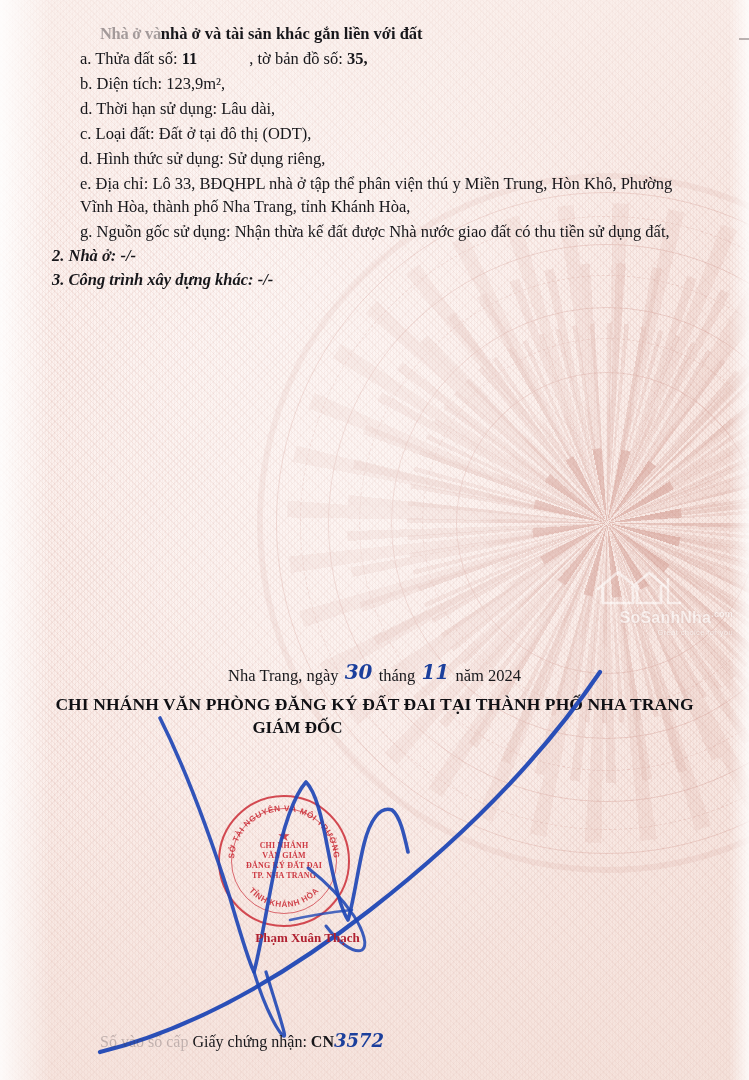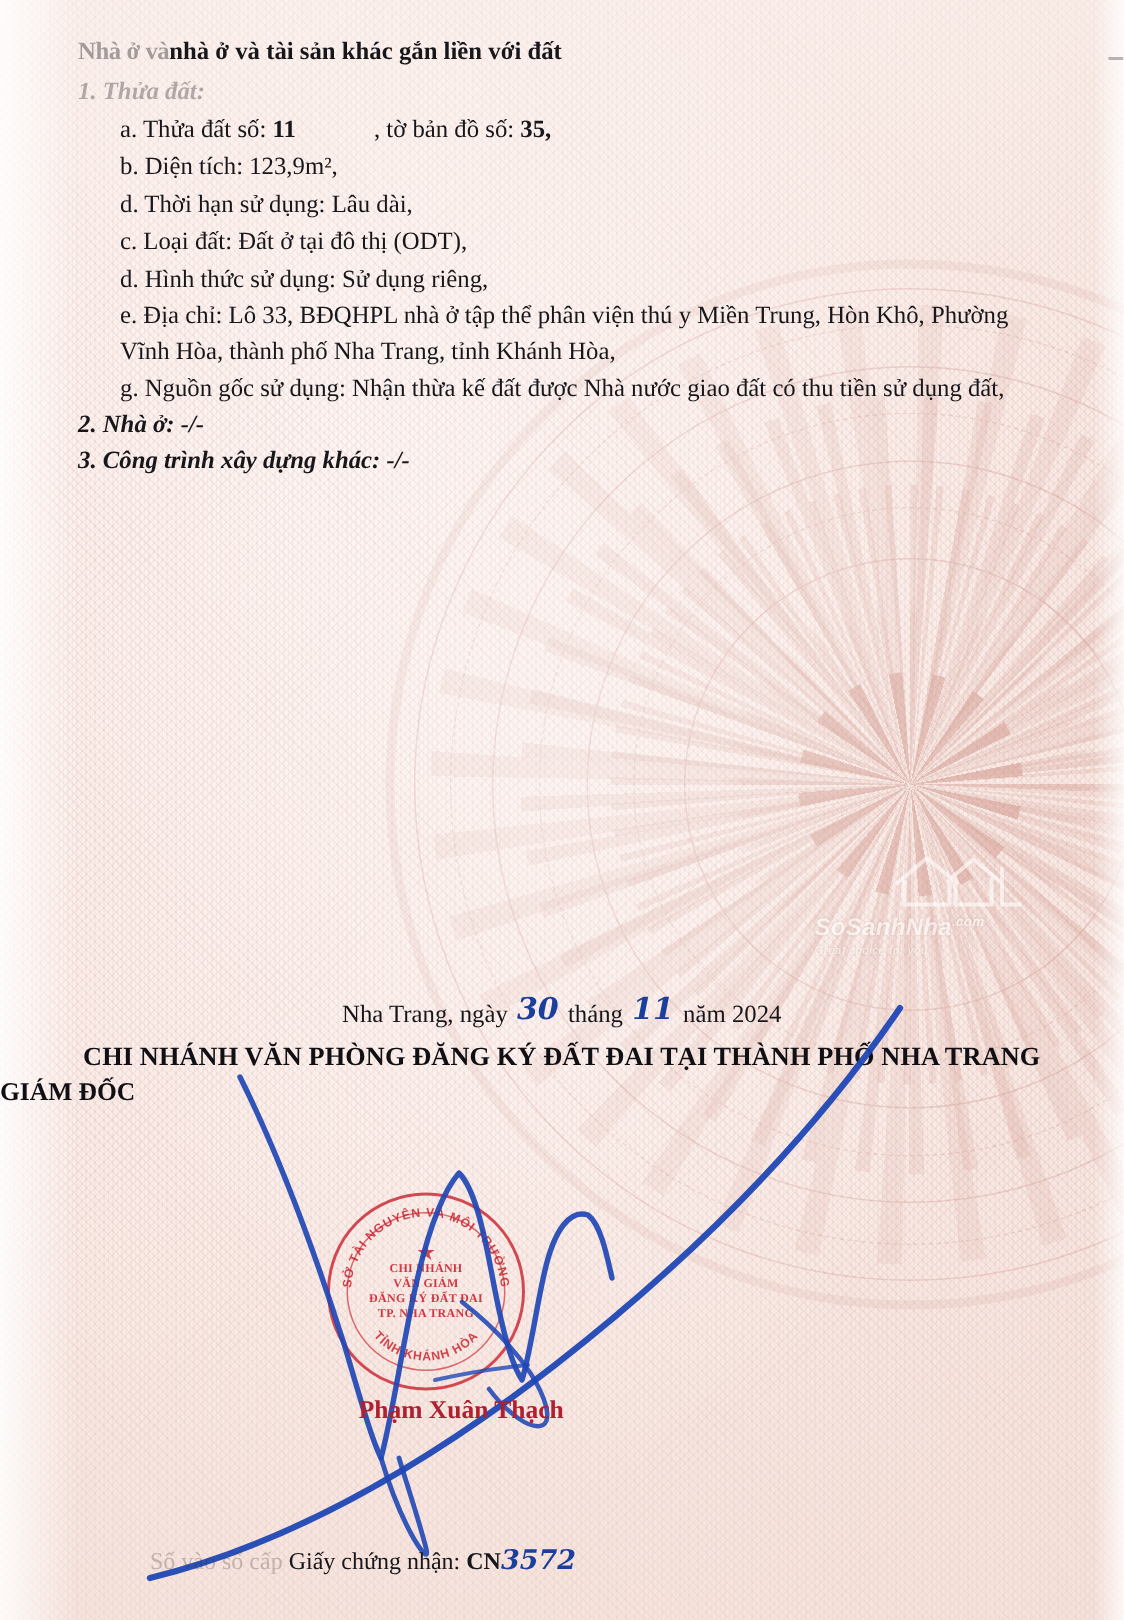--- a/index.html
+++ b/index.html
@@ -130,20 +130,21 @@
     line-height: 1.45;
   }
   .hdr-line {
     font-weight: bold;
     font-size: 16.5px;
     white-space: nowrap;
   }
   .hdr-faded {
     color: rgba(60,55,60,0.45);
     letter-spacing: -0.3px;
+    margin-left: 48px;
   }
   .sec-title {
     font-style: italic;
     font-weight: bold;
     margin-top: 3px;
   }
   .sec-title .faded {
     color: rgba(70,62,68,0.40);
   }
   .item {
@@ -191,21 +192,21 @@
     font-weight: bold;
     font-size: 17.5px;
     letter-spacing: 0.1px;
     color: #101014;
   }
   .office-sub {
     position: absolute;
     left: 0;
     top: 718px;
     width: 595px;
-    text-align: left;
+    text-align: center;
     font-weight: bold;
     font-size: 17px;
     color: #101014;
   }
 
   
   .seal {
     position: absolute;
     left: 218px;
     top: 795px;
@@ -262,21 +263,21 @@
     height: 440px;
     pointer-events: none;
   }
   .signer {
     position: absolute;
     left: 0;
     top: 930px;
     width: 615px;
     text-align: center;
     color: #b02030;
-    font-size: 17px;
+    font-size: 13px;
     font-weight: bold;
   }
 
   
   .footer {
     position: absolute;
     left: 100px;
     top: 1030px;
     width: 600px;
     font-size: 16px;
@@ -293,24 +294,23 @@
     color: #1b3f9c;
     font-size: 18px;
   }
 
   
   .watermark {
     position: absolute;
     right: 16px;
     top: 565px;
     width: 190px;
-    text-align: left;
+    text-align: right;
     opacity: 0.62;
     pointer-events: none;
-    font-style: italic;
   }
   .wm-house { display: block; margin: 0 auto 2px auto; }
   .wm-title {
     font-family: "Liberation Sans", sans-serif;
     font-size: 16px;
     font-weight: bold;
     color: #ffffff;
     text-shadow: 0 0 2px rgba(180,140,132,0.65);
     letter-spacing: 0.2px;
   }
@@ -363,24 +363,20 @@
   <div class="corner-tick"></div>
 
   <div class="content">
 
     <div class="doc-text">
 
       <div class="hdr-line">
         <span class="hdr-faded">Nhà ở và</span><span>nhà ở và tài sản khác gắn liền với đất</span>
       </div>
 
-      <div class="sec-title">
-        <span class="faded">1.</span>
-        <span class="faded">Thửa đất:</span>
-      </div>
 
       <div class="item">
         <span>a. Thửa đất số:</span>
         <b>11</b><span class="gap-a"></span><span>, tờ bản đồ số:</span>
         <b>35,</b>
       </div>
 
       <div class="item">
         <span>b. Diện tích:</span>
         <span>123,9m²,</span>

